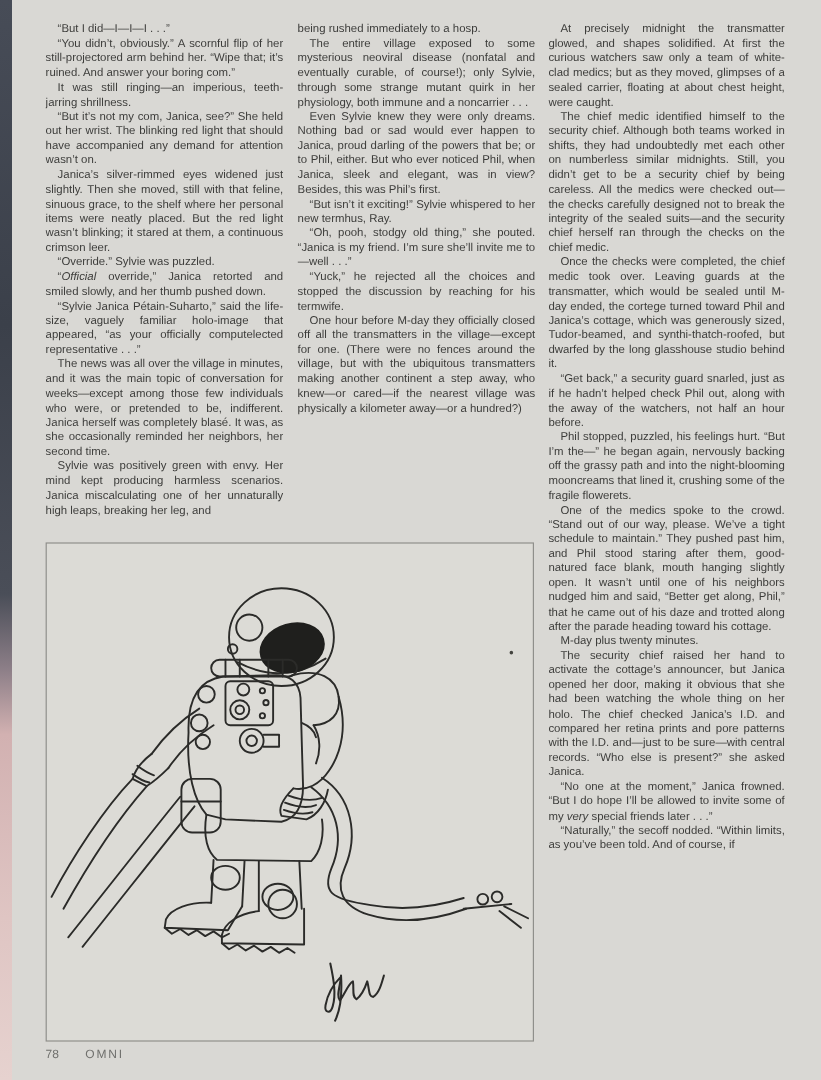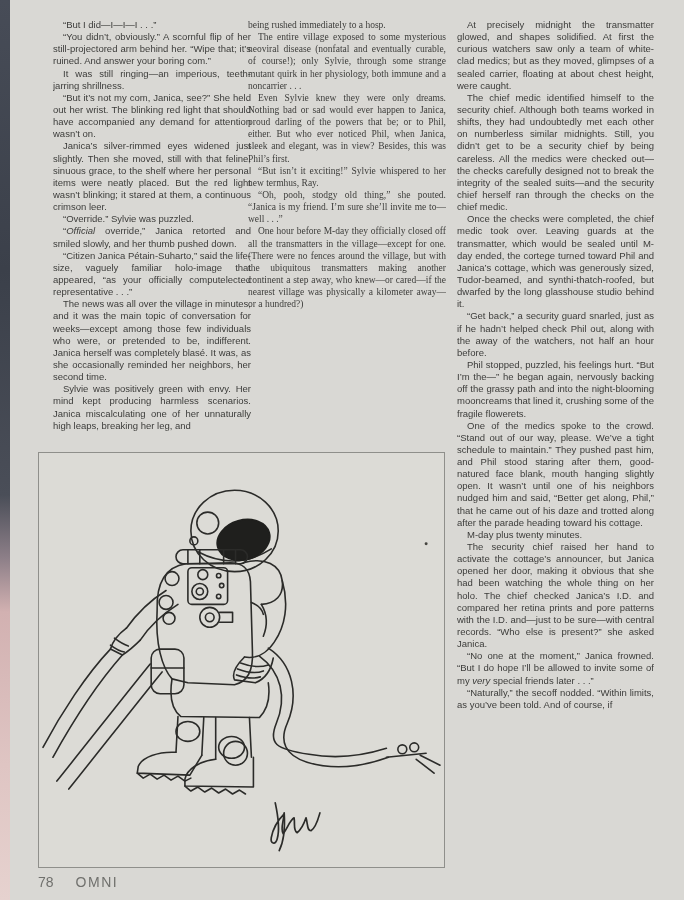--- a/index.html
+++ b/index.html
@@ -10,59 +10,60 @@
   }
   .scan-edge{
     position:absolute;left:0;top:0;width:10px;height:900px;
     background:linear-gradient(180deg,#474c57 0%,#3b404a 30%,#4a4e58 55%,#8d7f88 62%,#d2b1b1 68%,#dfc5c3 85%,#e6d2cf 100%);
   }
   .col{
     position:absolute;top:19px;width:198px;overflow:hidden;
     text-align:justify;text-justify:inter-word;hyphens:auto;
     font-size:9.5px;line-height:12.14px;color:#3c3c3a;
   }
-  #col0{left:53px;height:433px;}
-  #col1{left:248px;height:433px;font-family:Liberation Serif, serif;}
+  #col0{left:38px;height:433px;}
+  #col1{left:248px;height:433px;}
   #col2{left:457px;width:197px;height:876px;}
   .col p{margin:0;}
   .col p.ind{text-indent:10px;}
   .illus-box{
     position:absolute;left:38px;top:452px;width:407px;height:416px;
     border:1px solid #8f8f8b;background:#dcdbd6;box-sizing:border-box;
   }
   .illus-box svg{display:block;width:100%;height:100%;}
   .folio{
     position:absolute;left:38px;top:874px;
-    font-size:14px;color:#70706d;
+    font-size:10px;color:#70706d;
   }
   .folio .mag{margin-left:22px;letter-spacing:1.5px;}
 </style>
 </head>
 <body>
 
 <div class="scan-edge"></div>
 
 <div class="col" id="col0">
     <p class="ind">“But I did—I—I—I . . .”</p>
     <p class="ind">“You didn’t, obviously.” A scornful flip of her still-projectored arm behind her. “Wipe that; it’s ruined. And answer your boring com.”</p>
     <p class="ind">It was still ringing—an imperious, teeth-jarring shrillness.</p>
     <p class="ind">“But it’s not my com, Janica, see?” She held out her wrist. The blinking red light that should have accompanied any demand for attention wasn’t on.</p>
     <p class="ind">Janica’s silver-rimmed eyes widened just slightly. Then she moved, still with that feline, sinuous grace, to the shelf where her personal items were neatly placed. But the red light wasn’t blinking; it stared at them, a continuous crimson leer.</p>
     <p class="ind">“Override.” Sylvie was puzzled.</p>
     <p class="ind">“<i>Official</i> override,” Janica retorted and smiled slowly, and her thumb pushed down.</p>
-    <p class="ind">“Citizen Janica Pétain-Suharto,” said the life-size, vaguely familiar holo-image that appeared, “as your officially computelected representative . . .”</p>
+    <p class="ind">“Sylvie Janica Pétain-Suharto,” said the life-size, vaguely familiar holo-image that appeared, “as your officially computelected representative . . .”</p>
     <p class="ind">The news was all over the village in minutes, and it was the main topic of conversation for weeks—except among those few individuals who were, or pretended to be, indifferent. Janica herself was completely blasé. It was, as she occasionally reminded her neighbors, her second time.</p>
     <p class="ind">Sylvie was positively green with envy. Her mind kept producing harmless scenarios. Janica miscalculating one of her unnaturally high leaps, breaking her leg, and</p>
   </div>
 <div class="col" id="col1">
     <p>being rushed immediately to a hosp.</p>
     <p class="ind">The entire village exposed to some mysterious neoviral disease (nonfatal and eventually curable, of course!); only Sylvie, through some strange mutant quirk in her physiology, both immune and a noncarrier . . .</p>
     <p class="ind">Even Sylvie knew they were only dreams. Nothing bad or sad would ever happen to Janica, proud darling of the powers that be; or to Phil, either. But who ever noticed Phil, when Janica, sleek and elegant, was in view? Besides, this was Phil’s first.</p>
     <p class="ind">“But isn’t it exciting!” Sylvie whispered to her new termhus, Ray.</p>
     <p class="ind">“Oh, pooh, stodgy old thing,” she pouted. “Janica is my friend. I’m sure she’ll invite me to—well . . .”</p>
+    <p class="ind">“Yuck,” he rejected all the choices and stopped the discussion by reaching for his termwife.</p>
     <p class="ind">One hour before M-day they officially closed off all the transmatters in the village—except for one. (There were no fences around the village, but with the ubiquitous transmatters making another continent a step away, who knew—or cared—if the nearest village was physically a kilometer away—or a hundred?)</p>
   </div>
 <div class="col" id="col2">
     <p class="ind">At precisely midnight the transmatter glowed, and shapes solidified. At first the curious watchers saw only a team of white-clad medics; but as they moved, glimpses of a sealed carrier, floating at about chest height, were caught.</p>
     <p class="ind">The chief medic identified himself to the security chief. Although both teams worked in shifts, they had undoubtedly met each other on numberless similar midnights. Still, you didn’t get to be a security chief by being careless. All the medics were checked out—the checks carefully designed not to break the integrity of the sealed suits—and the security chief herself ran through the checks on the chief medic.</p>
     <p class="ind">Once the checks were completed, the chief medic took over. Leaving guards at the transmatter, which would be sealed until M-day ended, the cortege turned toward Phil and Janica’s cottage, which was generously sized, Tudor-beamed, and synthi-thatch-roofed, but dwarfed by the long glasshouse studio behind it.</p>
     <p class="ind">“Get back,” a security guard snarled, just as if he hadn’t helped check Phil out, along with the away of the watchers, not half an hour before.</p>
     <p class="ind">Phil stopped, puzzled, his feelings hurt. “But I’m the—” he began again, nervously backing off the grassy path and into the night-blooming mooncreams that lined it, crushing some of the fragile flowerets.</p>
     <p class="ind">One of the medics spoke to the crowd. “Stand out of our way, please. We’ve a tight schedule to maintain.” They pushed past him, and Phil stood staring after them, good-natured face blank, mouth hanging slightly open. It wasn’t until one of his neighbors nudged him and said, “Better get along, Phil,” that he came out of his daze and trotted along after the parade heading toward his cottage.</p>
     <p class="ind">M-day plus twenty minutes.</p>

